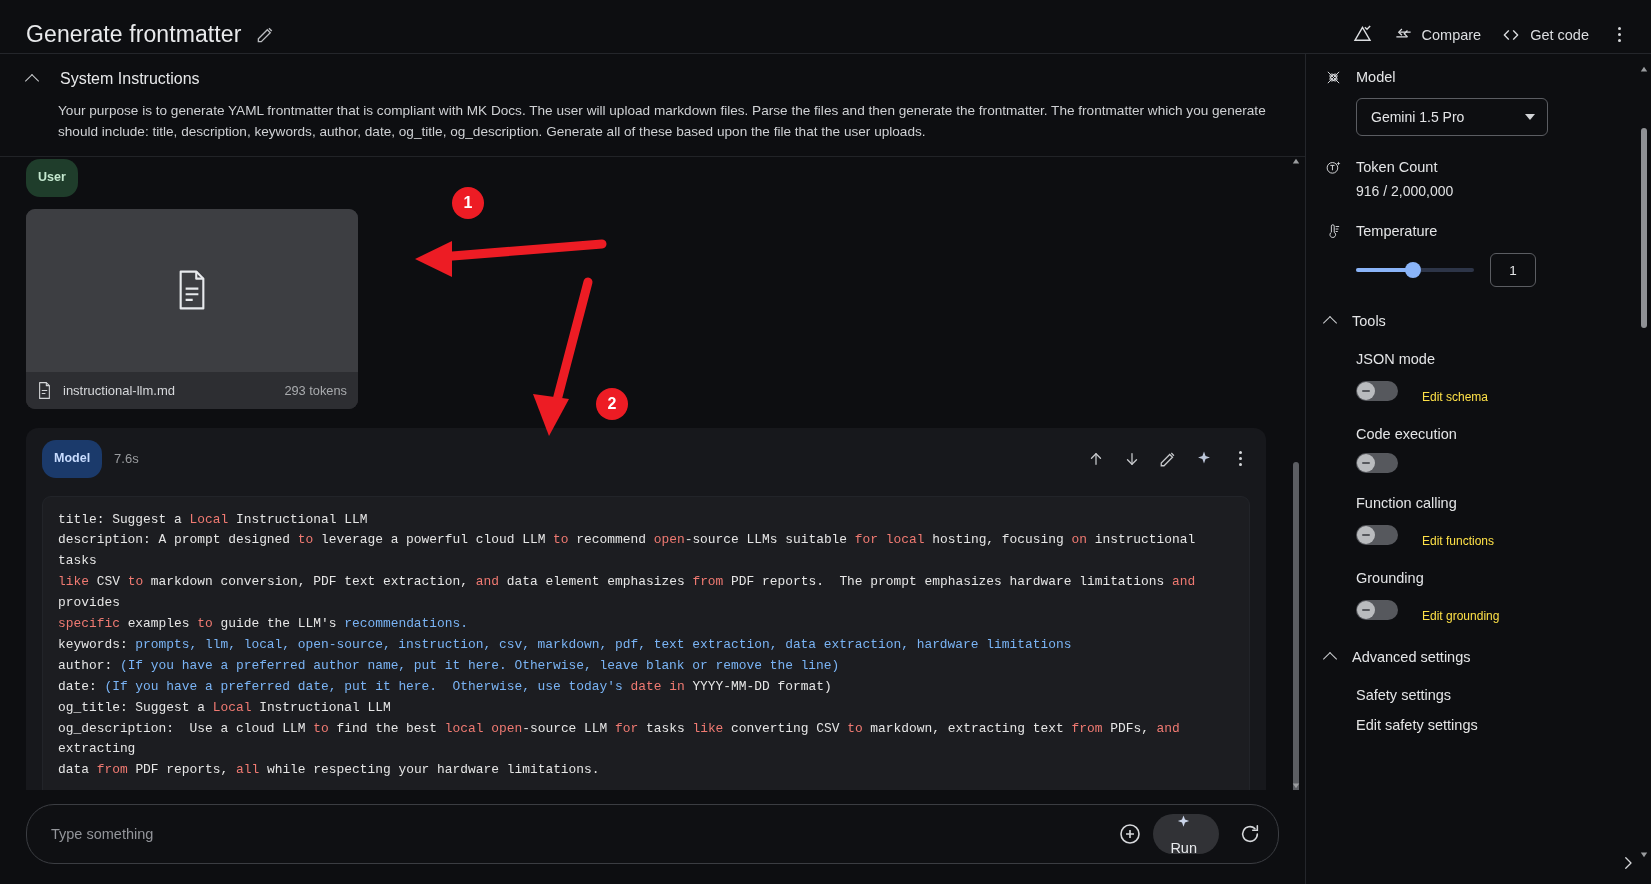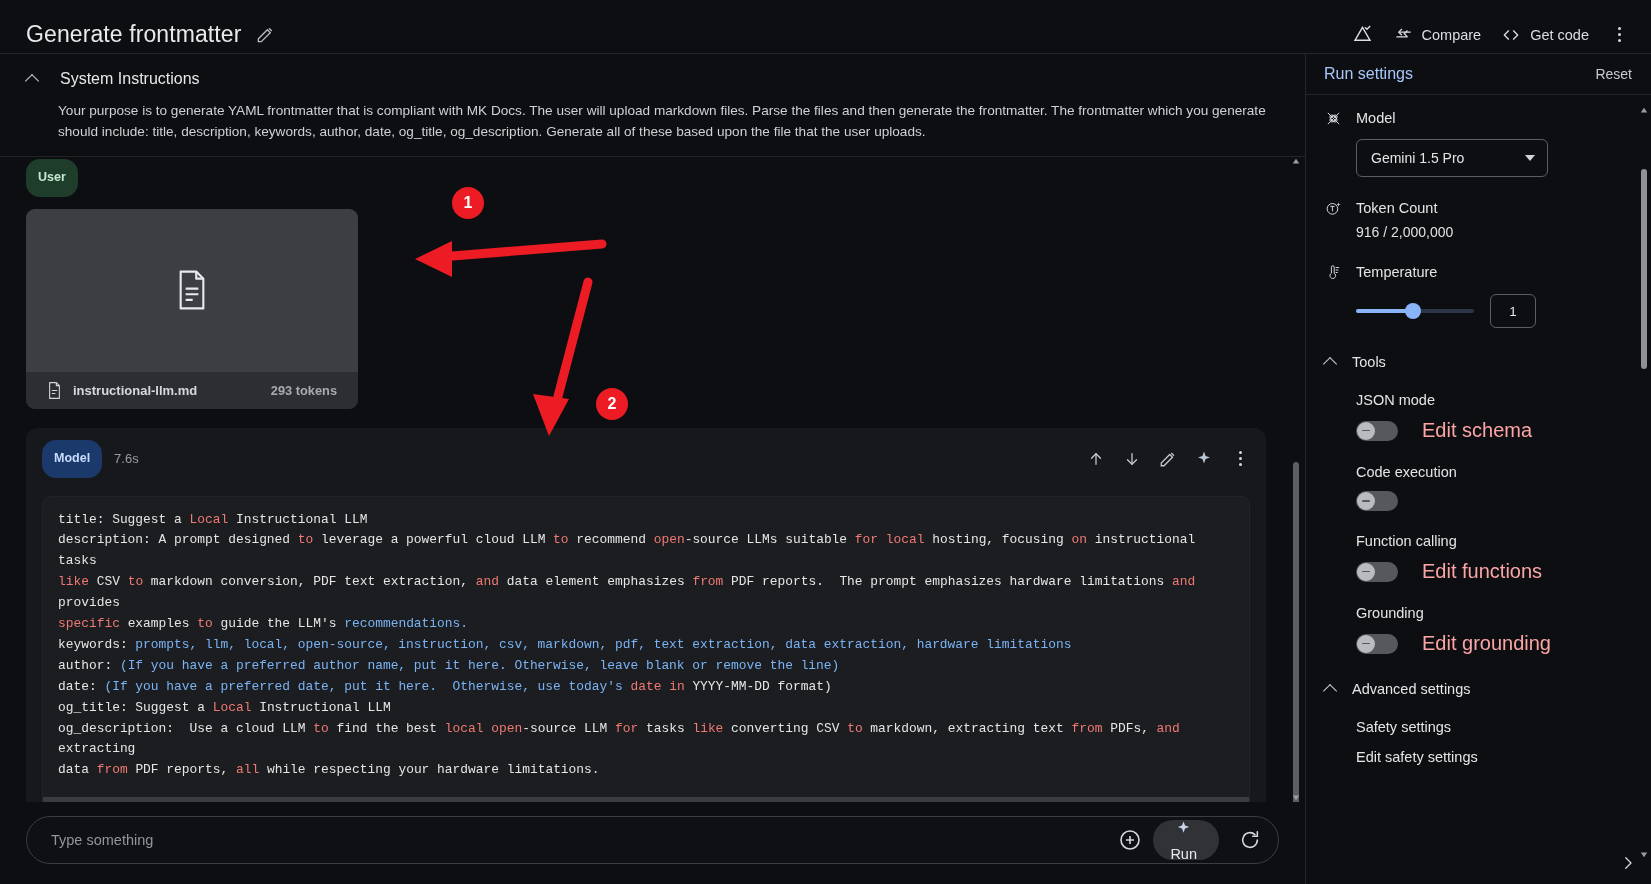--- a/index.html
+++ b/index.html
@@ -73,22 +73,22 @@
   .filecard {
     width: 332px; margin-top: 6px;
     border-radius: 9px; overflow: hidden; background: #2a2b2f;
   }
   .filecard .thumb {
     height: 163px; display: flex; align-items: center; justify-content: center;
     background: #3d3e42;
   }
   .filecard .meta {
     display: flex; align-items: center; gap: 11px;
-    height: 37px; padding: 0 21px; background: #2d2e32;
-    font-size: 13px; color: #d6d8db; font-weight: bold;
+    height: 37px; padding: 0 11px; background: #2d2e32;
+    font-size: 13px; color: #d6d8db;
   }
   .filecard .meta .tokens { margin-left: auto; color: #a9abae; font-size: 12.8px; }
 
   
   .model-turn {
     margin-top: 19px; background: #17181c; border-radius: 12px;
     padding: 12px 16px 14px 16px; width: 1240px;
   }
   .model-head { display: flex; align-items: center; gap: 12px; }
   .model-time { font-size: 13px; color: #9a9c9f; }
@@ -124,21 +124,21 @@
     position: absolute; left: 0; width: 6px; top: 295px; height: 370px;
     background: #5c5e63; border-radius: 3px;
   }
   .scroll-arrow { position:absolute; left:-1px; width:8px; height:8px; }
   .scroll-arrow.up { top:-9px; }
   .scroll-arrow.down { bottom:-9px; }
 
   
   .composer-wrap { padding: 14px 26px 20px 26px; }
   .composer {
-    height: 48px; border: 1px solid #3b3d42; border-radius: 28px;
+    height: 60px; border: 1px solid #3b3d42; border-radius: 28px;
     display: flex; align-items: center; padding: 0 9px 0 24px;
     background: #0f1013;
   }
   .composer input {
     flex: 1; background: transparent; border: none; outline: none;
     color: #e3e3e3; font-size: 14.5px; font-family: "Liberation Sans", sans-serif;
   }
   .composer input::placeholder { color: #93959a; }
   .plus-btn { width: 34px; height: 34px; display:flex; align-items:center; justify-content:center; cursor:pointer; margin-right: 6px;}
   .run-btn {
@@ -193,21 +193,21 @@
   .tool-ctl { display:flex; align-items:center; gap: 24px; margin: 11px 0 0 32px; }
   .toggle {
     width: 42px; height: 20px; border-radius: 10px; background: #56585d;
     position: relative; cursor: pointer; flex: 0 0 42px;
   }
   .toggle .dot {
     position:absolute; left: 1px; top: 1px; width: 18px; height: 18px; border-radius: 50%;
     background: #b9bbbe; display:flex; align-items:center; justify-content:center;
   }
   .toggle .dot::after { content:''; width:8px; height:1.8px; background:#56585d; border-radius:1px; }
-  .tool-link { font-size: 20px; color: #fca5a5; cursor: pointer; }
+  .tool-link { font-size: 12px; color: #fde047; cursor: pointer; margin-top: 12px; }
   .safety-link { font-size: 14.5px; color: #e5e5e5; margin: 14px 0 0 32px; cursor:pointer; }
   .adv-label { font-size: 14.5px; color: #e4e5e7; }
   .safety-label { font-size: 14.5px; color: #e4e5e7; margin: 22px 0 0 32px;}
 
   .rp-scroll { position: absolute; right: 4px; top: 12px; bottom: 26px; width: 6px; }
   .rp-scroll .thumbbar {
     position:absolute; left:0; width:6px; top: 62px; height: 200px;
     background:#8f9195; border-radius:3px;
   }
   .rp-arrow { position:absolute; left:-1px; width:8px; height:8px; }
@@ -433,24 +433,20 @@
             <path d="M549 382 L533 340 L569 345 Z" fill="#ed1c24"></path>
           </g>
         </svg>
         <div class="anno-num" style="left:452px;top:133px;">1</div>
         <div class="anno-num" style="left:596px;top:334px;">2</div>
       </div>
 
     </div>
 
     <div class="rightpanel">
-      <div class="rp-head">
-        <span class="rp-title">Run settings</span>
-        <span class="rp-reset">Reset</span>
-      </div>
 
       <div class="rp-body">
 
         <div class="rp-row">
           <span class="rp-ico">
             <svg width="17" height="17" viewBox="0 0 24 24" fill="none" stroke="#d4d6d9" stroke-width="1.4">
               <path d="M4 4 L20 20 M20 4 L4 20"></path>
                 <ellipse cx="12" cy="12" rx="3.2" ry="6" transform="rotate(45 12 12)"></ellipse>
               <ellipse cx="12" cy="12" rx="3.2" ry="6" transform="rotate(-45 12 12)"></ellipse>
             </svg>

